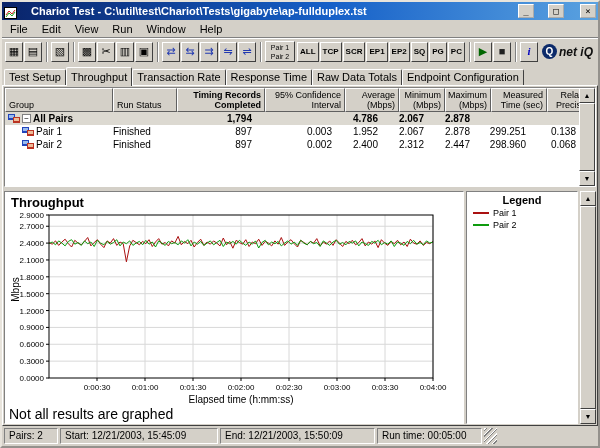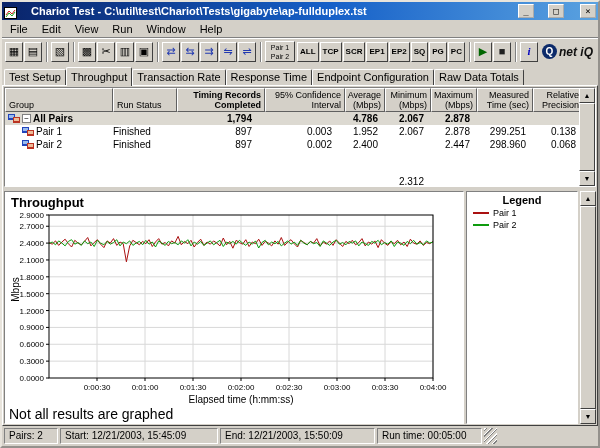--- a/index.html
+++ b/index.html
@@ -162,36 +162,36 @@
         <span class="logo-badge">Q</span>
         <span class="logo-text">net iQ</span>
       </div>
     </div>
 
   <div class="tabbar" id="tabbar">
       <div class="tab">Test Setup</div>
       <div class="tab active">Throughput</div>
       <div class="tab">Transaction Rate</div>
       <div class="tab">Response Time</div>
+      <div class="tab">Raw Data Totals</div>
       <div class="tab">Endpoint Configuration</div>
-      <div class="tab">Raw Data Totals</div>
     </div>
 
   <div class="content">
 
     <div class="table-region">
       <div class="table-cols" id="table-cols">
         <div class="thead" id="thead">
             <div class="th left" style="width: 108px;">Group</div>
             <div class="th left" style="width: 64px;">Run Status</div>
             <div class="th right" style="width: 88px; font-weight: bold;">Timing Records
 Completed</div>
             <div class="th right" style="width: 80px;">95% Confidence
 Interval</div>
-            <div class="th right" style="width: 40px;">Average
+            <div class="th right" style="width: 54px;">Average
 (Mbps)</div>
             <div class="th right" style="width: 46px;">Minimum
 (Mbps)</div>
             <div class="th right" style="width: 46px;">Maximum
 (Mbps)</div>
             <div class="th right" style="width: 56px;">Measured
 Time (sec)</div>
             <div class="th right" style="width: 50px;">Relative
 Precision</div>
           </div>
@@ -242,21 +242,21 @@
                   <rect x="1" y="1" width="5" height="3" fill="#99bbee"></rect>
                   <rect x="5" y="3" width="7" height="6" fill="#bb3322"></rect>
                   <rect x="6" y="4" width="5" height="3" fill="#eebb99"></rect>
                 </svg>
                 <span class="grp-label">Pair 2</span>
               </div>
               <div class="td left" style="width: 64px;">Finished</div>
               <div class="td right" style="width: 80px;">897</div>
               <div class="td right" style="width: 80px;">0.002</div>
               <div class="td right" style="width: 46px;">2.400</div>
-              <div class="td right" style="width: 46px; margin-top: 37px;">2.312</div>
+              <div class="td right" style="width: 46px;">2.312</div>
               <div class="td right" style="width: 46px;">2.447</div>
               <div class="td right" style="width: 56px;">298.960</div>
               <div class="td right" style="width: 50px;">0.068</div>
             </div>
           </div>
       </div>
       <div class="vscroll">
         <button class="sb-btn">▲</button>
         <div class="sb-thumb"></div>
         <button class="sb-btn">▼</button>

